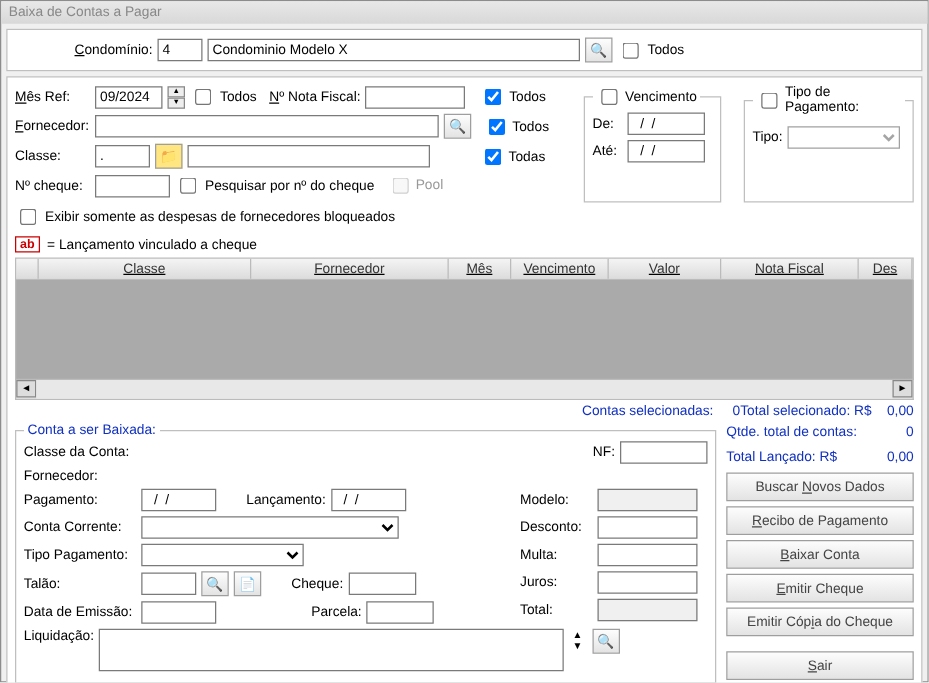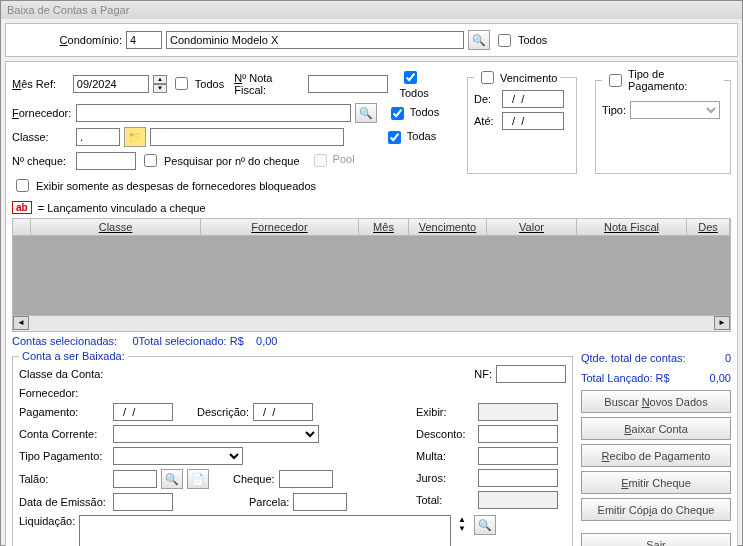--- a/index.html
+++ b/index.html
@@ -22,21 +22,21 @@
 .spin { display:flex; flex-direction:column;}
 .spin button {width:14px;height:9px;border:1px solid #888;background:#eee;font-size:6px;line-height:5px;padding:0;}
 .ab { display:inline-block;border:1px solid #c00;color:#c00;padding:0 3px;font-weight:bold;font-size:10px;background:#fff;}
 .btn { border:1px solid #9e9e9e; background:linear-gradient(#fdfdfd,#e3e3e3); height:22px; padding:0 10px; cursor:pointer; color:#444;}
 .grid-head { display:flex; background:linear-gradient(#f4f4f4,#dcdcdc); border:1px solid #bbb; height:18px;text-decoration:underline;}
 .grid-head > div { border-right:1px solid #bbb; text-align:center; color:#333; line-height:16px; overflow:hidden;}
 .grid-body { background:#aaa; height:80px; border:1px solid #bbb; border-top:none;}
 .scrollbar { display:flex; height:16px; background:#e8e8e8; border:1px solid #bbb; border-top:none;}
 .sb-btn { width:16px;height:14px;border:1px solid #888;background:#ddd;font-size:8px;text-align:center;line-height:12px;}
 .sb-track {flex:1;background:#e8e8e8;}
-.summary { display:flex; justify-content:flex-start; color:#1030c0; margin:3px 0;}
+.summary { display:flex; justify-content:flex-end; color:#1030c0; margin:3px 0;}
 .detail-wrap {display:flex; gap:8px;}
 .detail-left {flex:1;}
 fieldset.det legend{color:#1030c0;}
 .side { width:150px; display:flex; flex-direction:column; gap:4px;}
 .side .tot {color:#1030c0; display:flex; justify-content:space-between; padding:2px 0;gap:17px;}
 .side .btn{height:23px;font-size:11px;}
 </style>
 </head>
 <body>
 
@@ -50,21 +50,21 @@
  <span class="btn-icon">🔍</span>
  <input type="checkbox" style="">
  <span>Todos</span>
 </div>
 
 <div class="main">
  <div class="filters">
   <div class="filters-left">
    <div class="row">
     <span style="width:60px"><span class="underline">M</span>ês Ref:</span>
-    <input type="text" style="width: 76px;" value="09/2024">
+    <input type="text" style="width: 54px;" value="09/2024">
     <span class="spin">
               <button>▲</button>
               <button>▼</button>
             </span>
     <input type="checkbox" style="">
             <span>Todos</span>
     <span style="margin-left:6px"><span class="underline">N</span>º Nota Fiscal:</span>
     <input type="text" style="width: 80px;">
     <span style="margin-left:8px"><input type="checkbox" checked="" style=""> <span>Todos</span></span>
    </div>
@@ -158,21 +158,21 @@
               <input type="text" style="width: 70px;">
             </div>
     <div class="row">
               <span style="width:90px">Fornecedor:</span>
             </div>
     <div style="display:flex;gap:16px;margin-top:3px">
      <div style="flex:1">
       <div class="row">
                   <span style="width:90px">Pagamento:</span>
                   <input type="text" style="width: 60px;" value="  /  /">
-                  <span style="margin-left:20px">Descrição:</span> 
+                  <span style="margin-left:20px">Lançamento:</span> 
                   <input type="text" style="width: 60px;" value="  /  /">
                 </div>
       <div class="row">
                   <span style="width:90px">Conta Corrente:</span>
                   <select style="width:206px"></select>
                 </div>
       <div class="row">
                   <span style="width:90px">Tipo Pagamento:</span>
                   <select style="width:130px"></select>
                 </div>
@@ -186,21 +186,21 @@
                 </div>
       <div class="row">
                   <span style="width:90px">Data de Emissão:</span>
                   <input type="text" style="width: 60px;">
                   <span style="margin-left:72px">Parcela:</span> 
                   <input type="text" style="width: 54px;">
                 </div>
      </div>
      <div style="width:150px">
       <div class="row">
-                  <span style="width:58px">Exibir:</span>
+                  <span style="width:58px">Modelo:</span>
                   <input type="text" style="width: 80px;" class="ro" readonly="">
                 </div>
       <div class="row">
                   <span style="width:58px">Desconto:</span>
                   <input type="text" style="width: 80px;">
                 </div>
       <div class="row">
                   <span style="width:58px">Multa:</span>
                   <input type="text" style="width: 80px;">
                 </div>
@@ -228,21 +228,21 @@
   <div class="side">
    <div class="tot">
             <span>Qtde. total de contas:</span>
             <span>0</span>
           </div>
    <div class="tot">
             <span>Total Lançado: R$</span>
             <span>0,00</span>
           </div>
    <button class="btn"><span>Buscar <span class="underline">N</span>ovos Dados</span></button>
+   <button class="btn"><span><span class="underline">R</span>ecibo de Pagamento</span></button>
    <button class="btn"><span><span class="underline">B</span>aixar Conta</span></button>
-   <button class="btn"><span><span class="underline">R</span>ecibo de Pagamento</span></button>
    <button class="btn"><span><span class="underline">E</span>mitir Cheque</span></button>
    <button class="btn"><span>Emitir Cóp<span class="underline">i</span>a do Cheque</span></button>
    <button class="btn" style="margin-top:8px"><span class="underline">S</span>air</button>
   </div>
  </div>
 </div>
 </div>
 
 </body></html>

